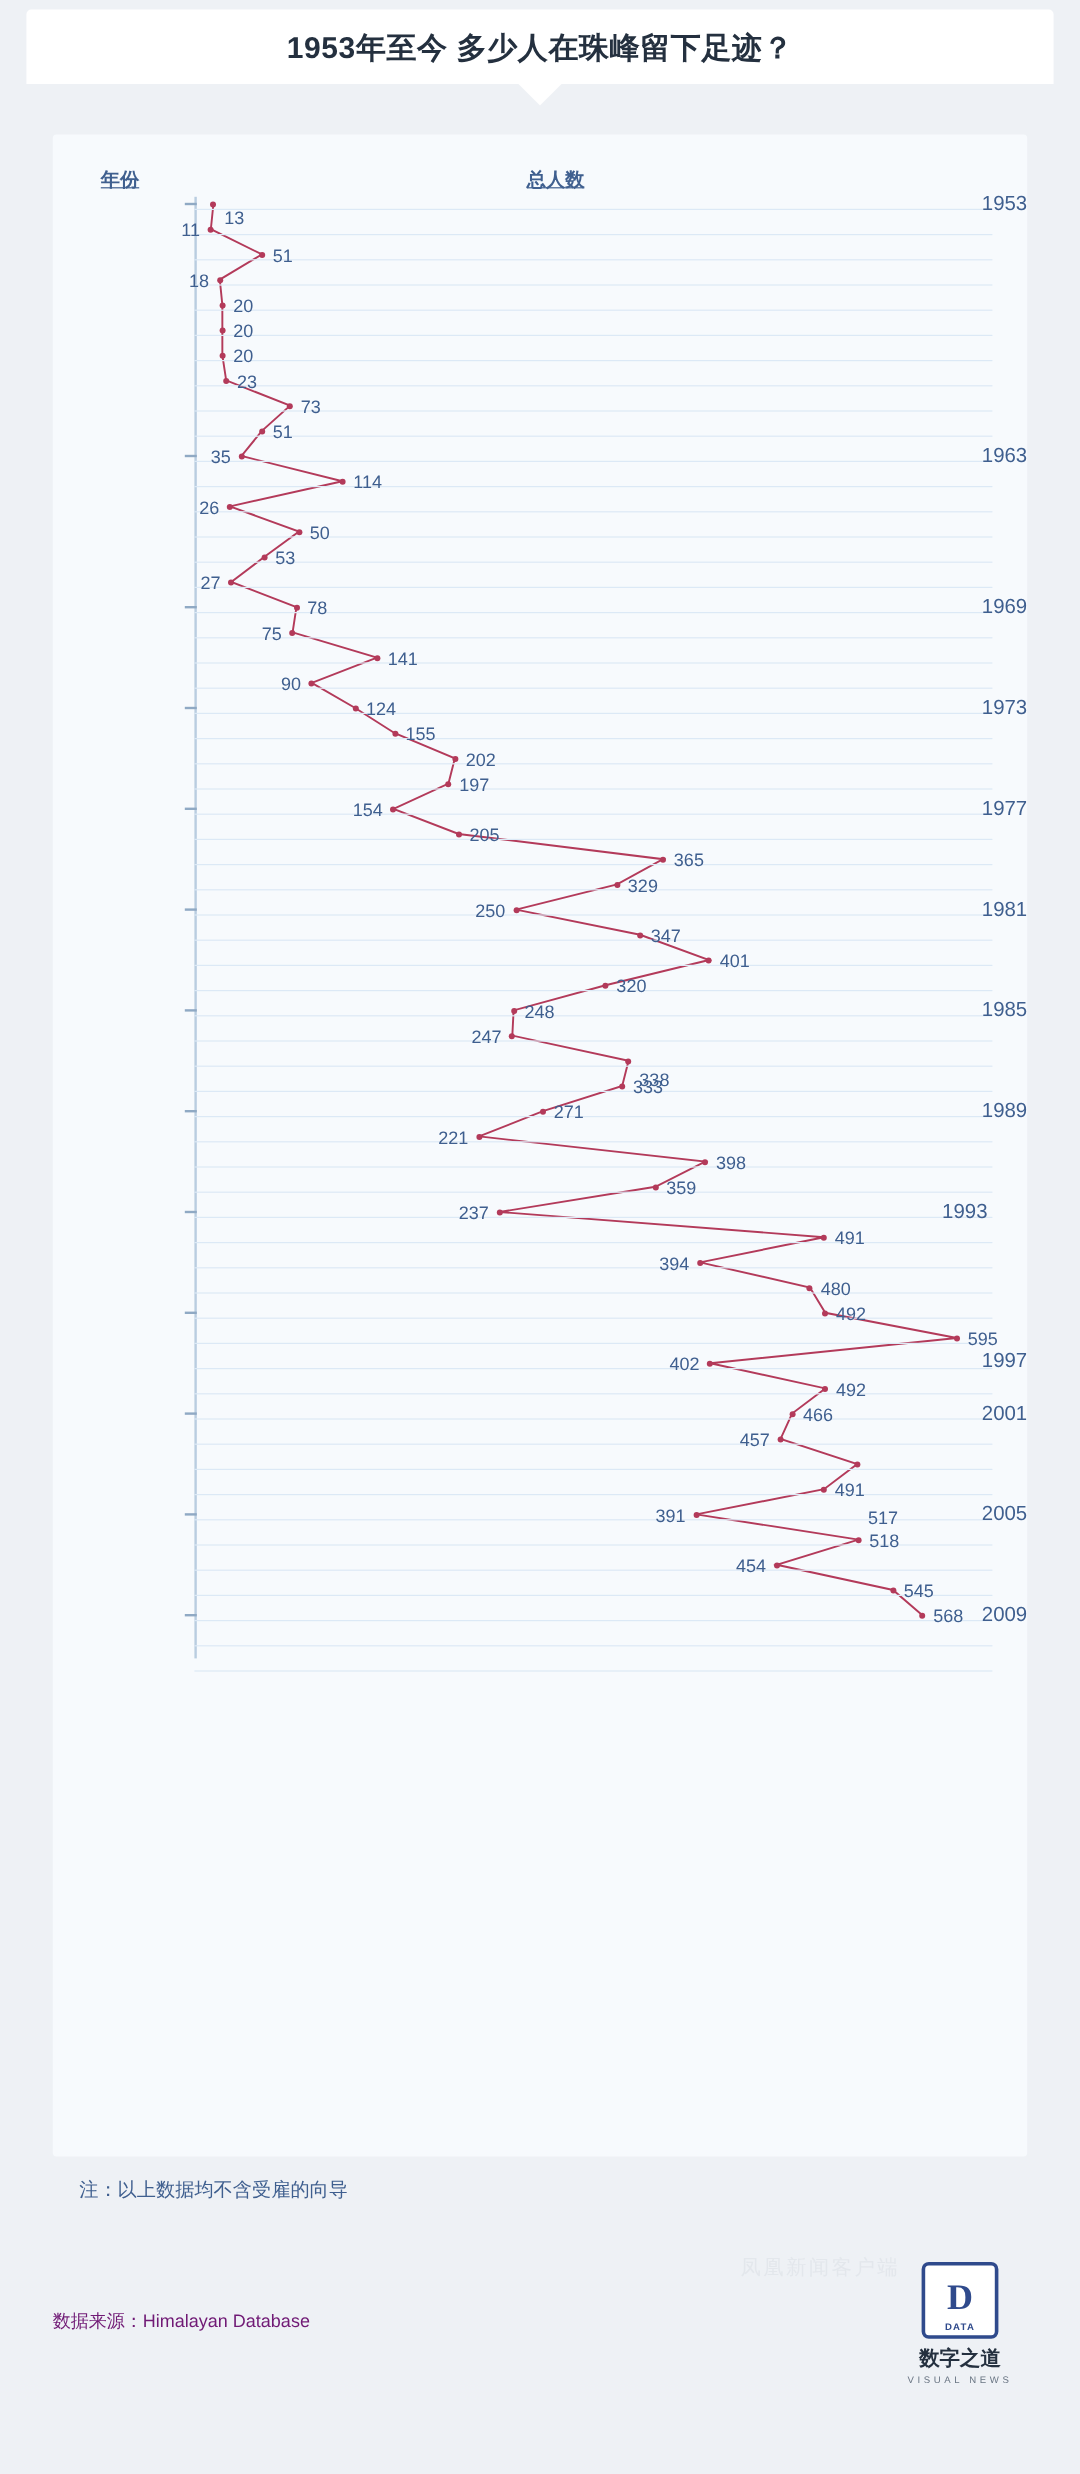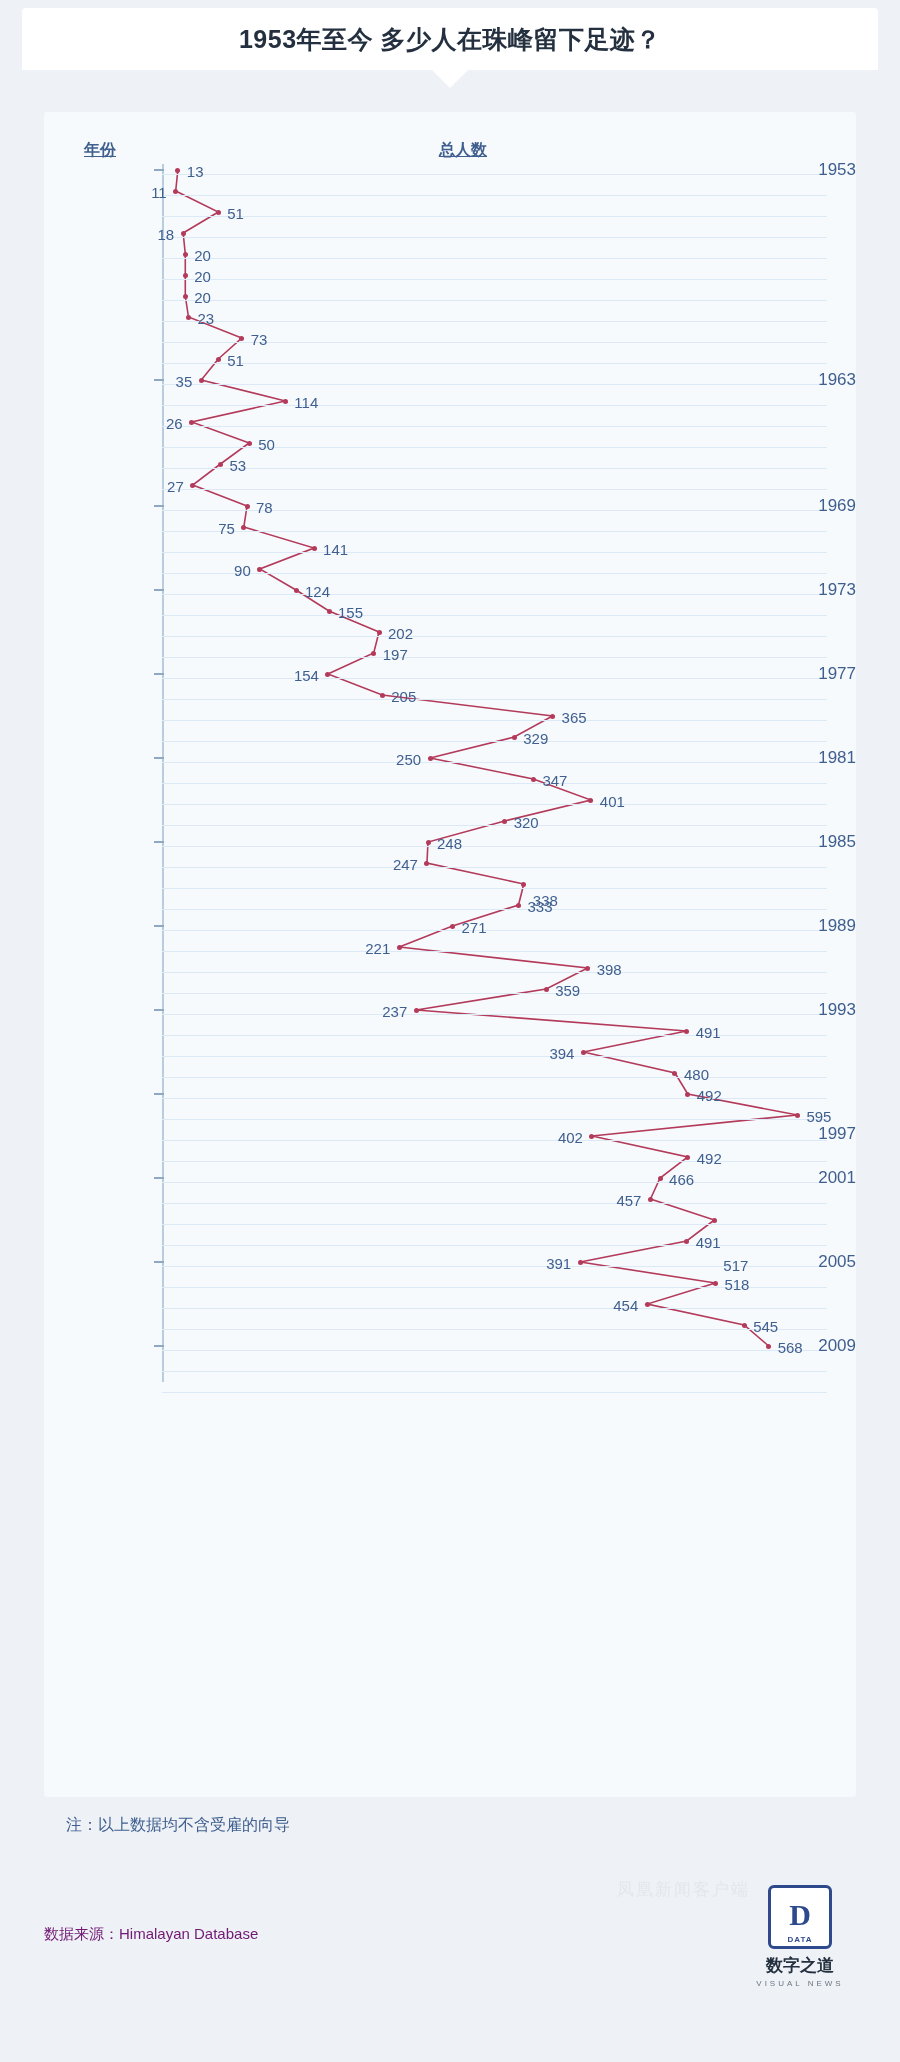--- a/index.html
+++ b/index.html
@@ -284,21 +284,21 @@
         <div class="gridline" style="top: 1112px; width: 665px;"></div>
         <div class="gridline" style="top: 1133px; width: 665px;"></div>
         <div class="gridline" style="top: 1154px; width: 665px;"></div>
         <div class="gridline" style="top: 1175px; width: 665px;"></div>
         <div class="gridline" style="top: 1196px; width: 665px;"></div>
         <div class="gridline" style="top: 1217px; width: 665px;"></div>
         <div class="gridline" style="top: 1238px; width: 665px;"></div>
         <div class="gridline" style="top: 1259px; width: 665px;"></div>
         <div class="gridline" style="top: 1280px; width: 665px;"></div>
         <div class="pt" style="left: 133.839px; top: 58px;"></div>
-        <div class="vlabel" style="left: 142.839px; top: 60px; text-align: center;">13</div>
+        <div class="vlabel" style="left: 142.839px; top: 71px; text-align: center;">13</div>
         <div class="ytick-label" style="top: 58px;">1953</div>
         <div class="ytick-mark" style="top: 57px;"></div>
         <div class="pt" style="left: 131.71px; top: 79px;"></div>
         <div class="vlabel" style="left: 122.71px; transform: translate(-100%, -9px); top: 81px;">11</div>
         <div class="pt" style="left: 174.29px; top: 100px;"></div>
         <div class="vlabel" style="left: 183.29px; top: 102px;">51</div>
         <div class="pt" style="left: 139.161px; top: 121px;"></div>
         <div class="vlabel" style="left: 130.161px; transform: translate(-100%, -9px); top: 123px;">18</div>
         <div class="pt" style="left: 141.29px; top: 142px;"></div>
         <div class="vlabel" style="left: 150.29px; top: 144px;">20</div>
@@ -381,21 +381,21 @@
         <div class="ytick-label" style="top: 814px;">1989</div>
         <div class="ytick-mark" style="top: 813px;"></div>
         <div class="pt" style="left: 355.258px; top: 835px;"></div>
         <div class="vlabel" style="left: 346.258px; transform: translate(-100%, -9px); top: 837px;">221</div>
         <div class="pt" style="left: 543.677px; top: 856px;"></div>
         <div class="vlabel" style="left: 552.677px; top: 858px;">398</div>
         <div class="pt" style="left: 502.161px; top: 877px;"></div>
         <div class="vlabel" style="left: 511.161px; top: 879px;">359</div>
         <div class="pt" style="left: 372.29px; top: 898px;"></div>
         <div class="vlabel" style="left: 363.29px; transform: translate(-100%, -9px); top: 900px;">237</div>
-        <div class="ytick-label" style="top: 898px;">1993</div>
+        <div class="ytick-label" style="top: 898px; text-align: center;">1993</div>
         <div class="ytick-mark" style="top: 897px;"></div>
         <div class="pt" style="left: 642.677px; top: 919px;"></div>
         <div class="vlabel" style="left: 651.677px; top: 921px;">491</div>
         <div class="pt" style="left: 539.419px; top: 940px;"></div>
         <div class="vlabel" style="left: 530.419px; transform: translate(-100%, -9px); top: 942px;">394</div>
         <div class="pt" style="left: 630.968px; top: 961px;"></div>
         <div class="vlabel" style="left: 639.968px; top: 963px;">480</div>
         <div class="pt" style="left: 643.742px; top: 982px;"></div>
         <div class="vlabel" style="left: 652.742px; top: 984px;">492</div>
         <div class="ytick-label" style="top: 1022px;">1997</div>

